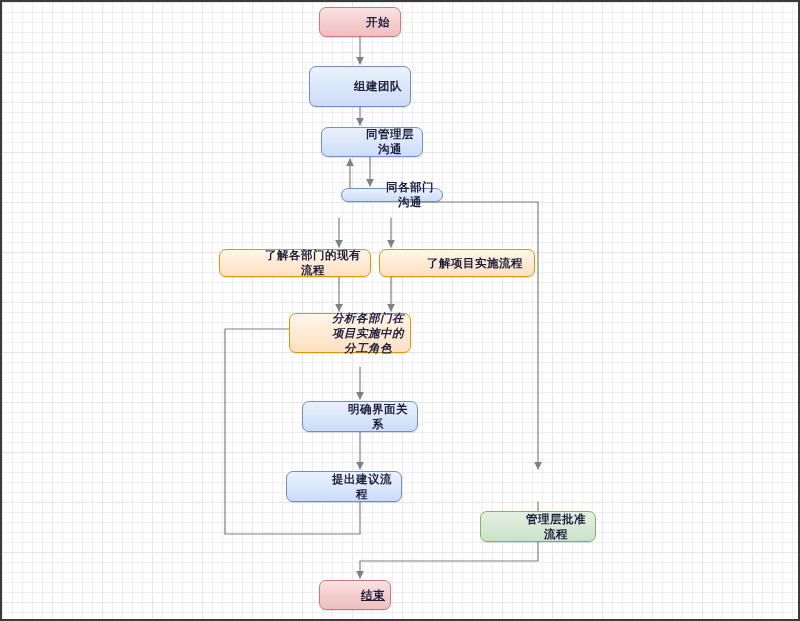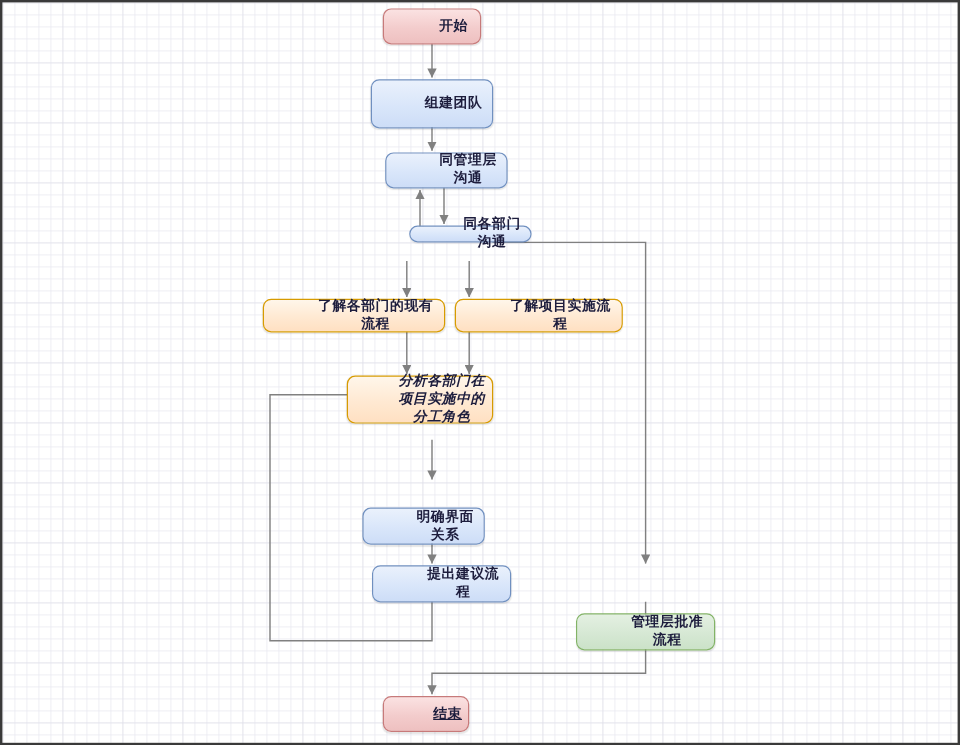--- a/index.html
+++ b/index.html
@@ -108,30 +108,30 @@
       </div>
       <div class="node n-process" style="left: 307px; top: 125px; width: 102px; height: 30px; margin-left: 12px;">
         <span>同管理层沟通</span>
       </div>
       <div class="node n-process" style="left: 307px; top: 186px; width: 102px; height: 14px; margin-left: 32px;">
         <span>同各部门沟通</span>
       </div>
       <div class="node n-data" style="left: 217px; top: 247px; width: 152px; height: 28px;">
         <span>了解各部门的现有流程</span>
       </div>
-      <div class="node n-data" style="left: 377px; top: 247px; width: 140px; height: 28px;">
+      <div class="node n-data" style="left: 377px; top: 247px; width: 156px; height: 28px;">
         <span>了解项目实施流程</span>
       </div>
       <div class="node n-data" style="left: 287px; top: 311px; width: 122px; height: 40px; font-style: italic;">
         <span>分析各部门在项目实施中的分工角色</span>
       </div>
-      <div class="node n-process" style="left: 300px; top: 421px; width: 102px; height: 31px;">
+      <div class="node n-process" style="left: 300px; top: 399px; width: 116px; height: 31px;">
         <span>明确界面关系</span>
       </div>
-      <div class="node n-process" style="left: 308px; top: 469px; width: 116px; height: 31px;">
+      <div class="node n-process" style="left: 284px; top: 469px; width: 116px; height: 31px;">
         <span>提出建议流程</span>
       </div>
       <div class="node n-approve" style="left: 478px; top: 469px; width: 116px; height: 31px;">
         <span>管理层批准流程</span>
       </div>
       <div class="node n-terminator" style="left: 317px; top: 578px; width: 72px; height: 30px; text-decoration: underline;">
         <span>结束</span>
       </div>
     </div>
 

